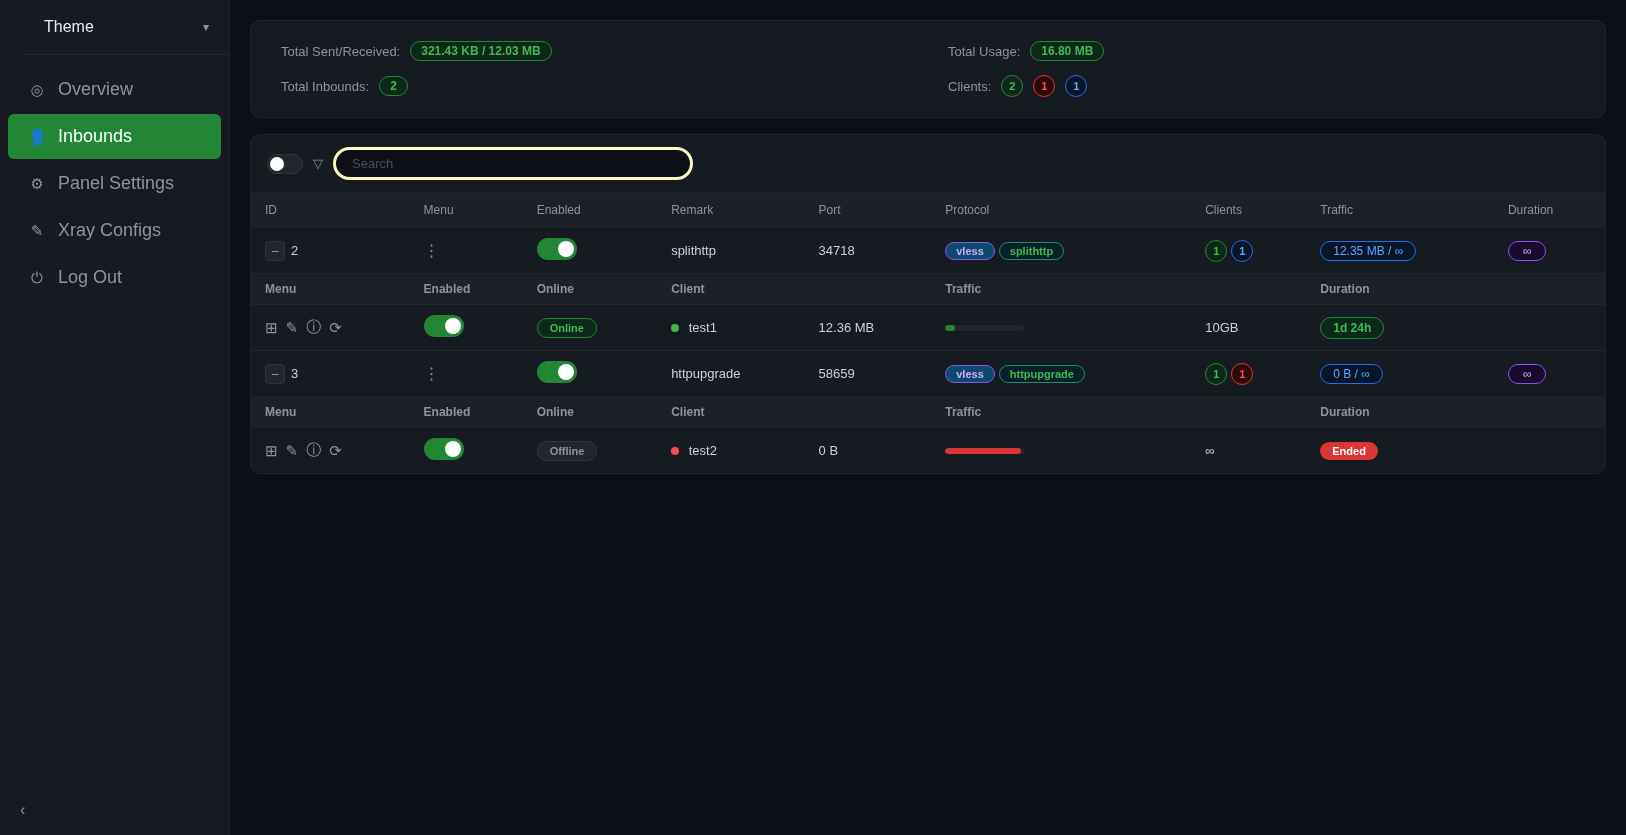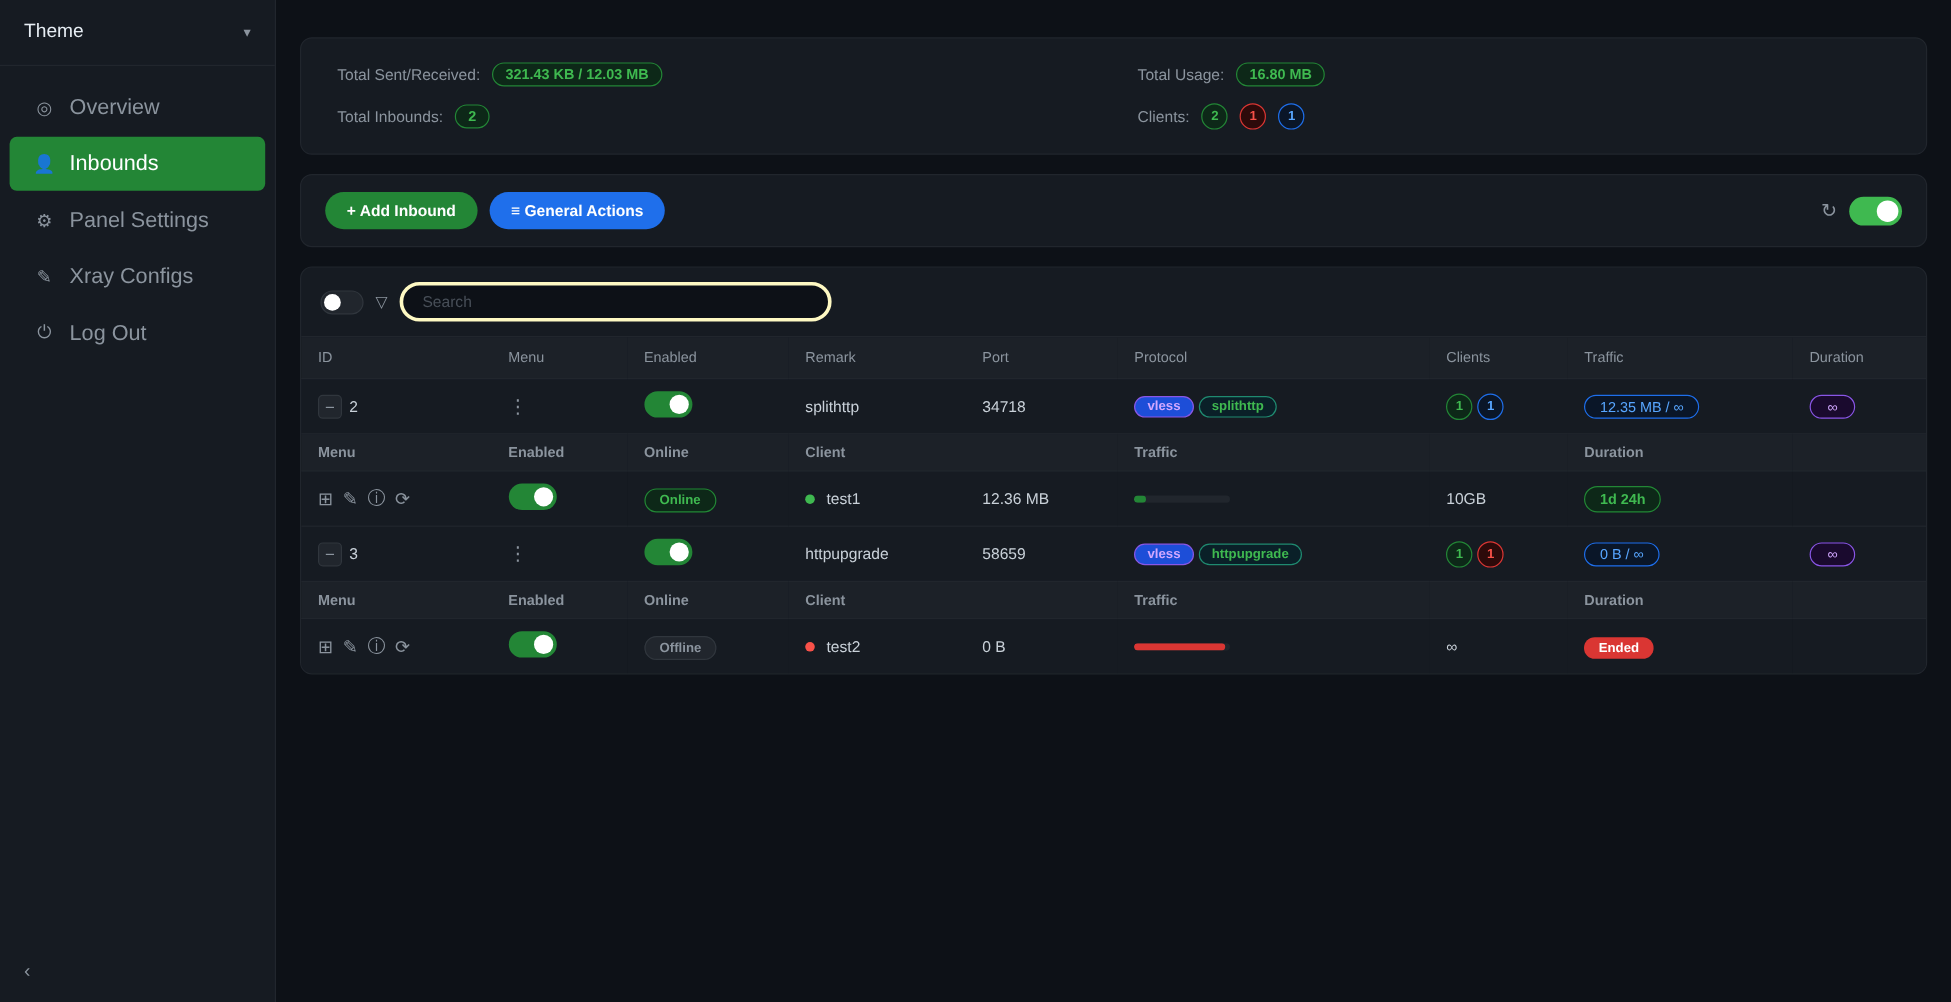--- a/index.html
+++ b/index.html
@@ -23,20 +23,21 @@
       flex-shrink: 0;
       border-right: 1px solid #21262d;
     }
     .sidebar-logo {
       display: flex;
       align-items: center;
       justify-content: space-between;
       padding: 18px 20px;
       border-bottom: 1px solid #21262d;
       cursor: pointer;
+      margin-left: 24px;
     }
     .sidebar-logo-text {
       font-size: 16px;
       color: #e6edf3;
     }
     .sidebar-logo-icon {
       color: #8b949e;
       font-size: 12px;
     }
     .sidebar-nav {
@@ -78,21 +79,20 @@
 
     
     .stats-card {
       background: #161b22;
       border: 1px solid #21262d;
       border-radius: 10px;
       padding: 20px 30px;
       display: grid;
       grid-template-columns: 1fr 1fr;
       gap: 14px 40px;
-      margin-top: 11px;
     }
     .stat-row {
       display: flex;
       align-items: center;
       gap: 10px;
     }
     .stat-label {
       color: #8b949e;
       font-size: 13px;
     }
@@ -297,21 +297,21 @@
 
     .protocol-badge {
       border-radius: 20px;
       padding: 2px 10px;
       font-size: 11px;
       font-weight: 600;
       border: 1px solid;
       display: inline-block;
       margin-right: 4px;
     }
-    .pb-purple { background: #1d4ed8; border-color: #8957e5; color: #d2a8ff; }
+    .pb-purple { background: #0c4a6e; border-color: #8957e5; color: #d2a8ff; }
     .pb-teal { background: #0a2028; border-color: #1f8a70; color: #3fb950; }
 
     .traffic-badge {
       background: #0a1628;
       border: 1px solid #1f6feb;
       color: #58a6ff;
       border-radius: 20px;
       padding: 2px 12px;
       font-size: 12px;
     }
@@ -448,30 +448,20 @@
       <span class="stat-badge">2</span>
     </div>
     <div class="stat-row">
       <span class="stat-label">Clients:</span>
       <span class="client-badge cb-green">2</span>
       <span class="client-badge cb-red">1</span>
       <span class="client-badge cb-blue">1</span>
     </div>
   </div>
 
-  <div class="actions-bar">
-    <div class="actions-left">
-      <button class="btn-add-inbound">+ Add Inbound</button>
-      <button class="btn-general-actions">≡ General Actions</button>
-    </div>
-    <div class="actions-right">
-      <span class="refresh-icon">↻</span>
-      <div class="toggle-switch"></div>
-    </div>
-  </div>
 
   <div class="table-section">
 
     <div class="table-header-bar">
       <div class="toggle-mini"></div>
       <span class="filter-icon">▽</span>
       <input class="search-input" type="text" placeholder="Search" style="">
     </div>
 
     <table class="data-table">

